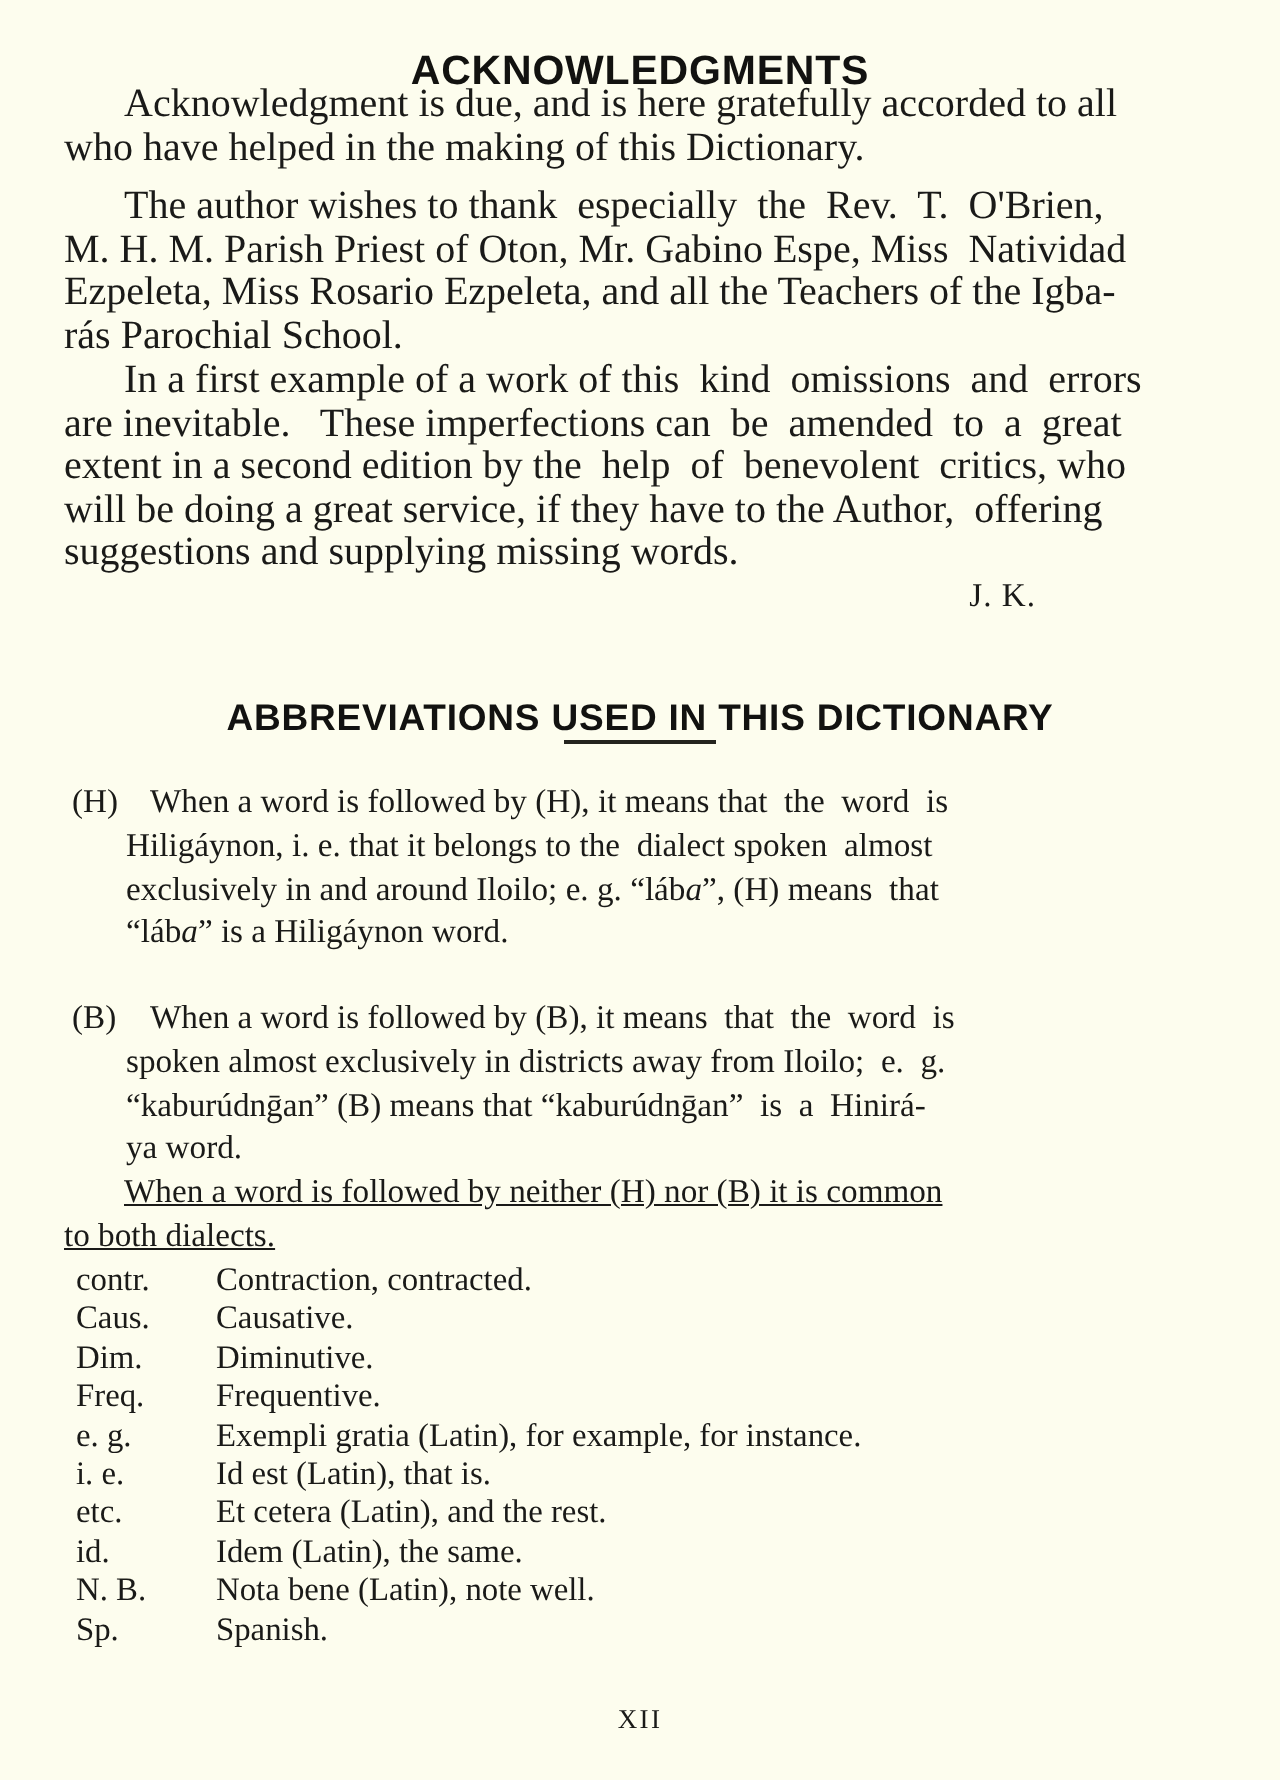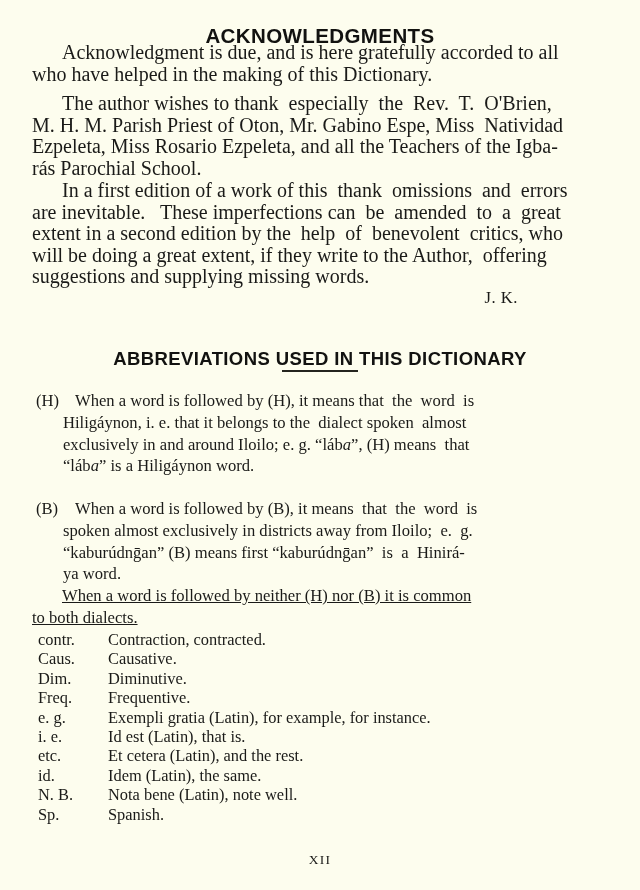--- a/index.html
+++ b/index.html
@@ -168,24 +168,24 @@
   </div>
 
   <div class="body-block" id="p2">
     <div class="line"><span class="ind"></span><span>The author wishes to thank  especially  the  Rev.  T.  O'Brien,</span></div>
     <div class="line">M. H. M. Parish Priest of Oton, Mr. Gabino Espe, Miss  Natividad</div>
     <div class="line">Ezpeleta, Miss Rosario Ezpeleta, and all the Teachers of the Igba-</div>
     <div class="line">rás Parochial School.</div>
   </div>
 
   <div class="body-block" id="p3">
-    <div class="line"><span class="ind"></span><span>In a first edition of a work of this  thank  omissions  and  errors</span></div>
+    <div class="line"><span class="ind"></span><span>In a first example of a work of this  kind  omissions  and  errors</span></div>
     <div class="line">are inevitable.   These imperfections can  be  amended  to  a  great</div>
     <div class="line">extent in a second edition by the  help  of  benevolent  critics, who</div>
-    <div class="line">will be doing a great extent, if they write to the Author,  offering</div>
+    <div class="line">will be doing a great service, if they have to the Author,  offering</div>
     <div class="line">suggestions and supplying missing words.</div>
   </div>
 
   <div id="sig">J. K.</div>
 
   <h2 class="heading" id="h-abbrev">ABBREVIATIONS USED IN THIS DICTIONARY</h2>
 
   <div class="rule"></div>
 
   <div class="tagged" id="t-h">
@@ -196,21 +196,21 @@
       <div class="line"><span>exclusively in and around Iloilo; e. g. “láb</span><i>a</i><span>”, (H) means  that</span></div>
       <div class="line"><span>“láb</span><i>a</i><span>” is a Hiligáynon word.</span></div>
     </div>
   </div>
 
   <div class="tagged" id="t-b">
     <span class="tag">(B)</span>
     <div class="tbody">
       <div class="line"><span style="display:inline-block;width:12px"></span><span>When a word is followed by (B), it means  that  the  word  is</span></div>
       <div class="line">spoken almost exclusively in districts away from Iloilo;  e.  g.</div>
-      <div class="line">“kaburúdnḡan” (B) means first “kaburúdnḡan”  is  a  Hinirá-</div>
+      <div class="line">“kaburúdnḡan” (B) means that “kaburúdnḡan”  is  a  Hinirá-</div>
       <div class="line">ya word.</div>
     </div>
   </div>
 
   <div id="p-common">
     <div class="line"><span class="ind"></span><span>When a word is followed by neither (H) nor (B) it is common</span></div>
     <div class="line">to both dialects.</div>
   </div>
 
   <div id="abbrev-list">

